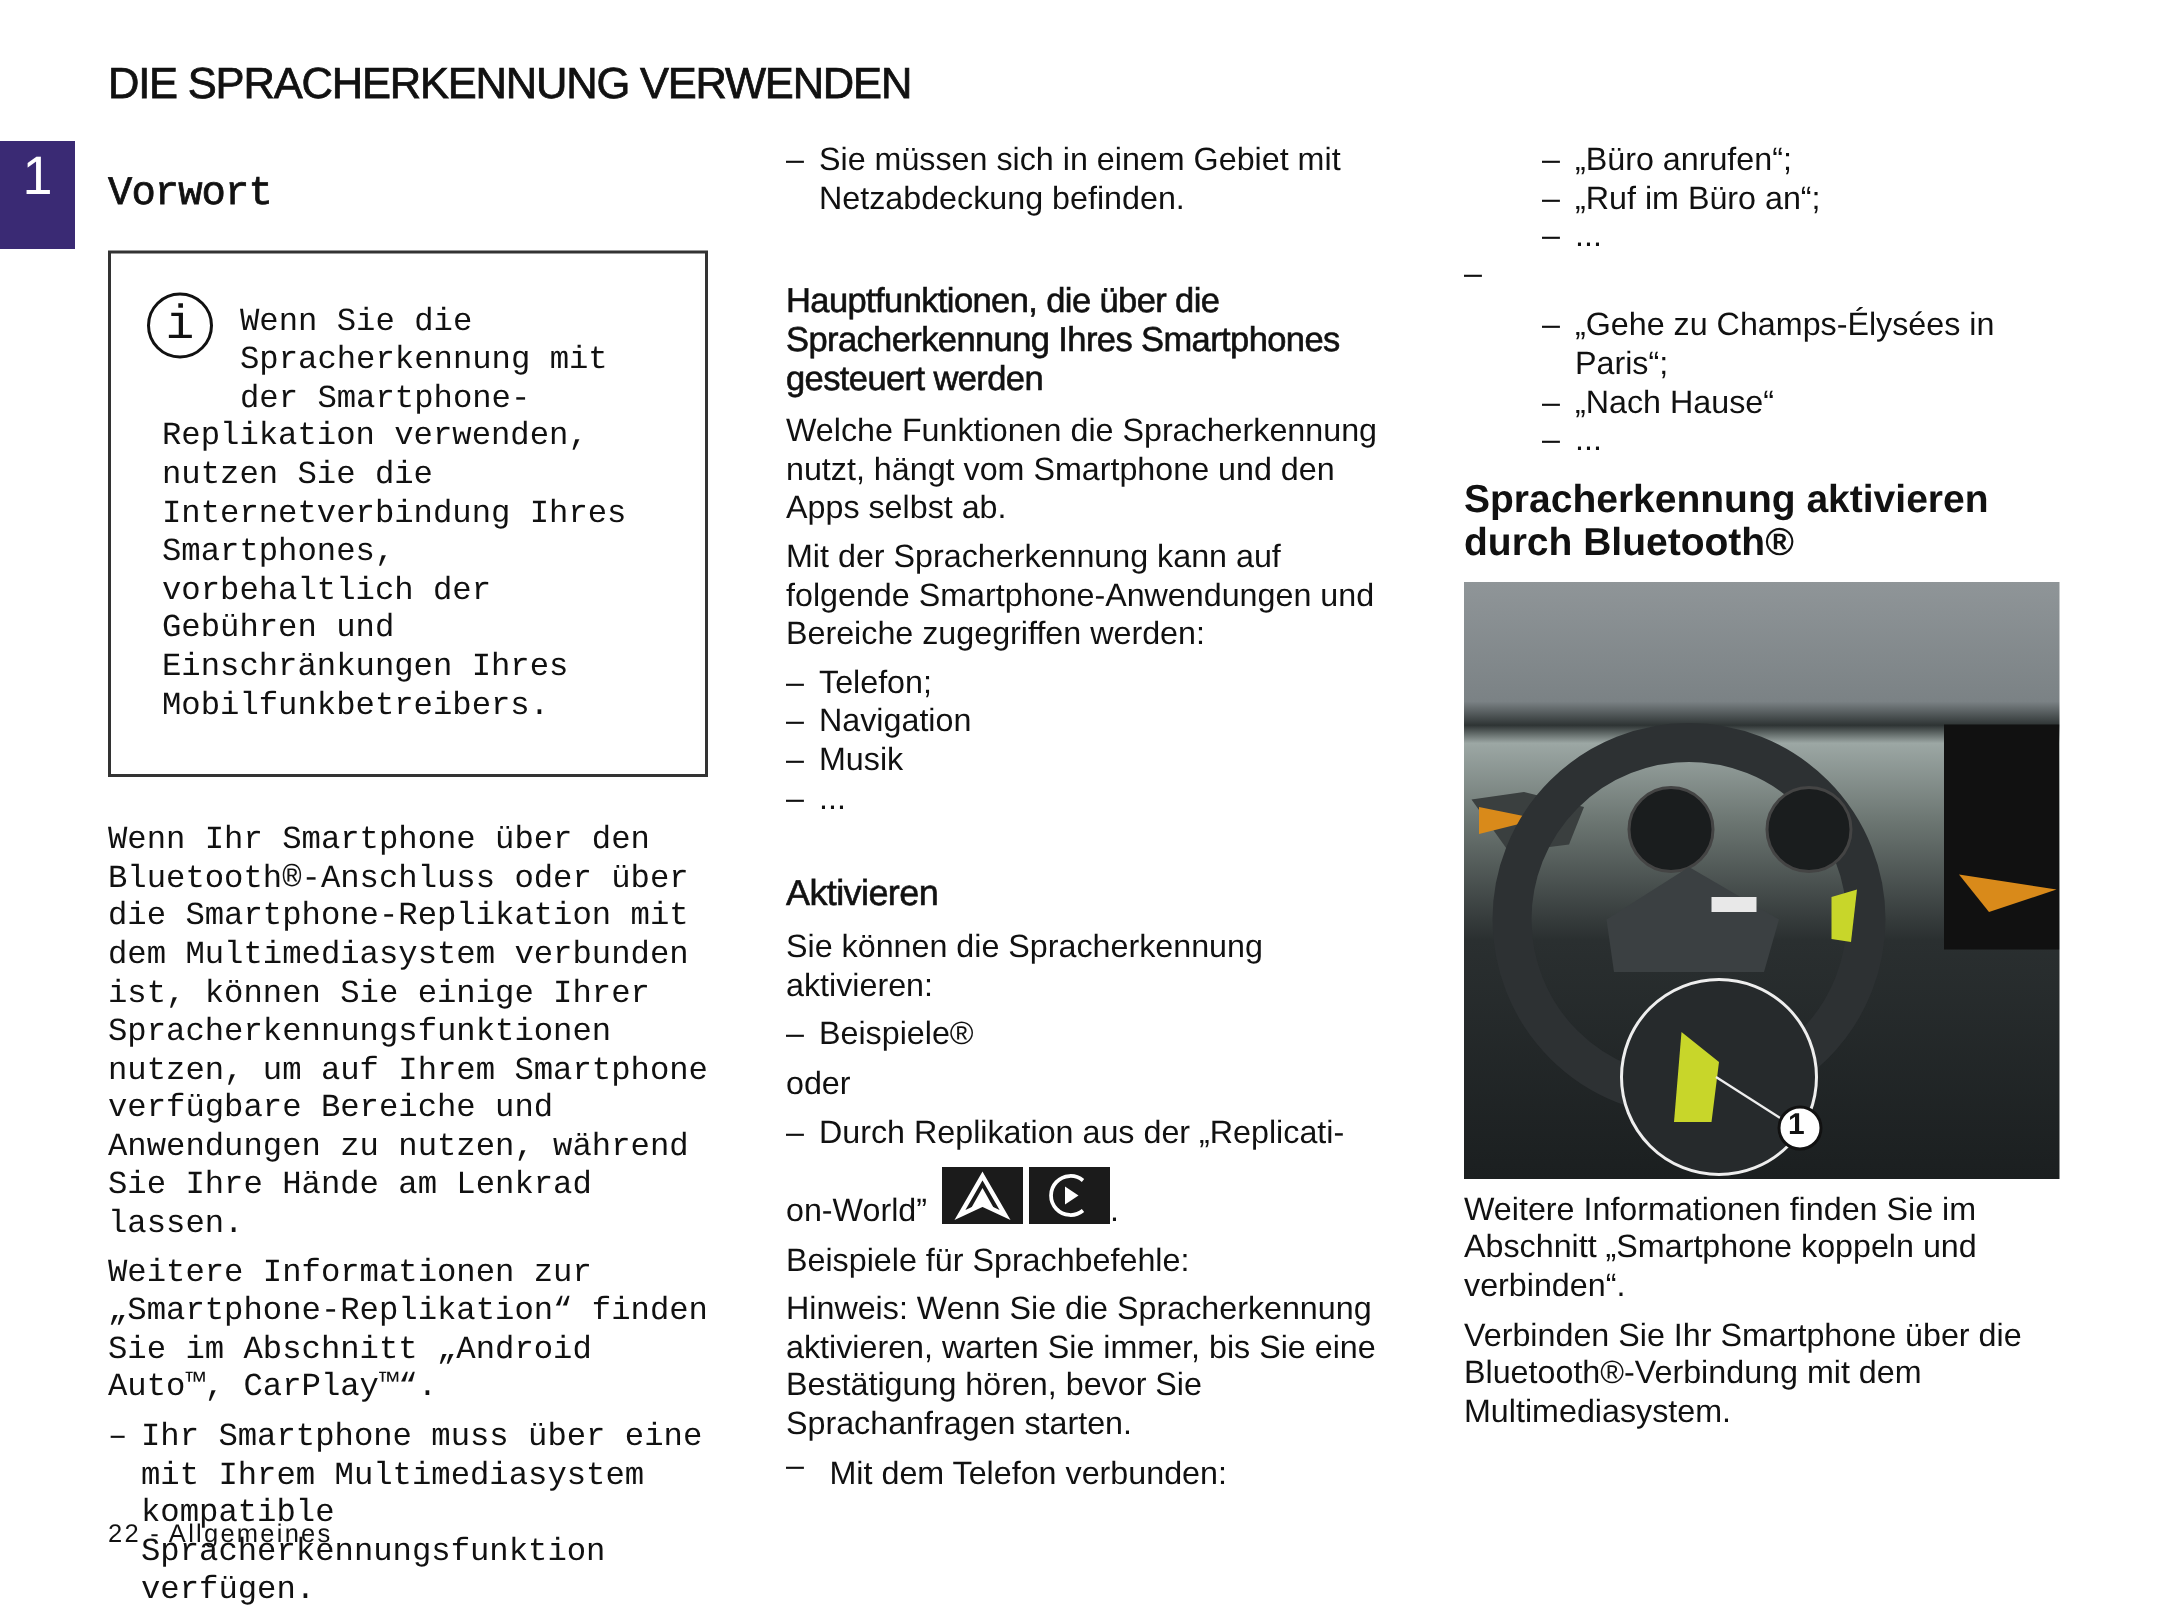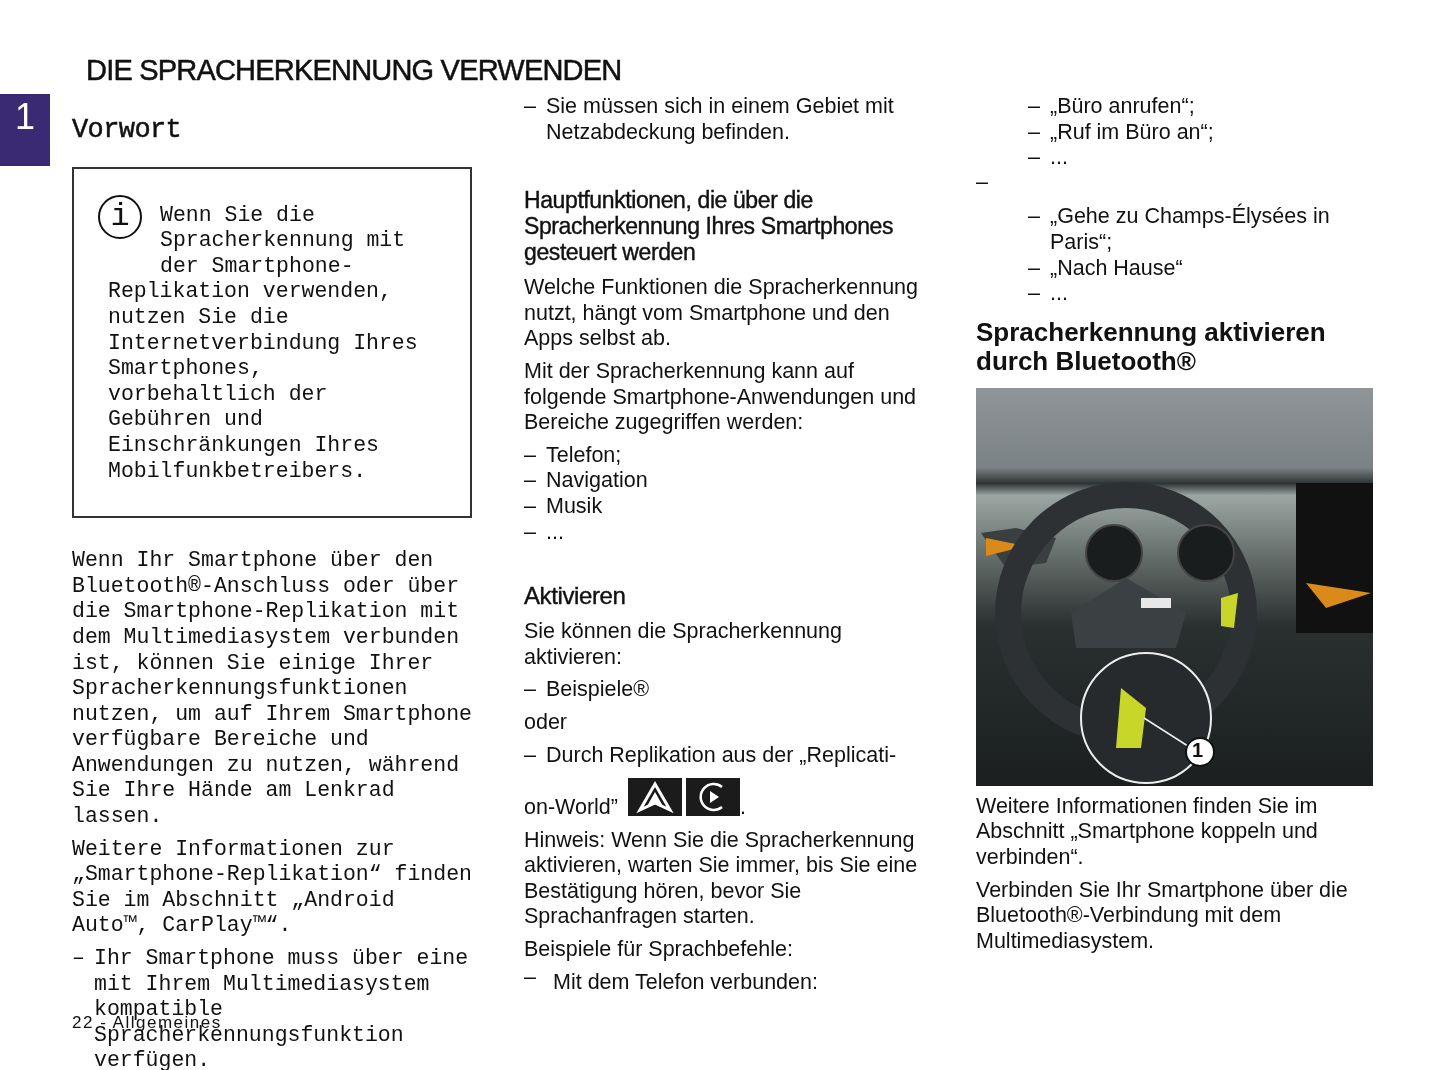--- a/index.html
+++ b/index.html
@@ -1,19 +1,19 @@
 <!DOCTYPE html>
 <html><head>
 <meta charset="utf-8">
 <style>
   html, body { margin:0; padding:0; background:#ffffff; }
   body { width:1445px; height:1070px; position:relative; overflow:hidden;
          font-family:"Liberation Sans", sans-serif; color:#111; }
   .title { position:absolute; left:72px; top:40px; font-size:29px; font-weight:normal;
-           letter-spacing:-0.8px; -webkit-text-stroke:0.5px #111; margin:14px; }
+           letter-spacing:-0.8px; -webkit-text-stroke:0.5px #111; margin:0; }
   .chapter-tab { position:absolute; left:0; top:94px; width:50px; height:72px; background:#3a2a74;
                  color:#fff; font-size:36px; display:flex; justify-content:center; padding-top:2px; box-sizing:border-box; }
   .col { position:absolute; top:94px; font-size:21.5px; line-height:25.6px; }
   .col1 { left:72px; width:400px;font-family:Liberation Mono, monospace; }
   .col2 { left:524px; width:400px; }
   .col3 { left:976px; width:400px; }
   p { margin:0 0 7px 0; }
   h2 { margin:0; font-weight:normal; -webkit-text-stroke:0.5px #111; letter-spacing:-0.6px; }
   .h-vorwort { font-size:27px; margin-top:24px; margin-bottom:23px; }
   .h-sub { font-size:23px; line-height:26px; margin:12px 0 10px 0; -webkit-text-stroke:0.4px #111; letter-spacing:-0.4px;}
@@ -93,22 +93,22 @@
       <svg width="54" height="38" viewBox="0 0 54 38">
           <path d="M27 6 L42 32 L27 25 L12 32 Z" fill="none" stroke="#fff" stroke-width="3"></path>
           <path d="M27 14 L36 30 L27 26 L18 30 Z" fill="#fff"></path>
         </svg>
     </span><span class="app-icon">
       <svg width="54" height="38" viewBox="0 0 54 38">
           <path d="M36 9 A13 13 0 1 0 36 29" fill="none" stroke="#fff" stroke-width="2.5"></path>
           <path d="M24 13 L33 19 L24 25 Z" fill="#fff"></path>
         </svg>
     </span><span>.</span></p>
+  <p>Beispiele für Sprachbefehle:</p>
   <p>Hinweis: Wenn Sie die Spracherkennung aktivieren, warten Sie immer, bis Sie eine Bestätigung hören, bevor Sie Sprachanfragen starten.</p>
-  <p>Beispiele für Sprachbefehle:</p>
   <div class="small-dash">
       <span class="d">–</span>
       <span>Mit dem Telefon verbunden:</span>
     </div>
 </div>
 
 <div class="col col3">
   <div class="dash ind1">
       <span class="d">–</span>
       <span>„Büro anrufen“;</span>

